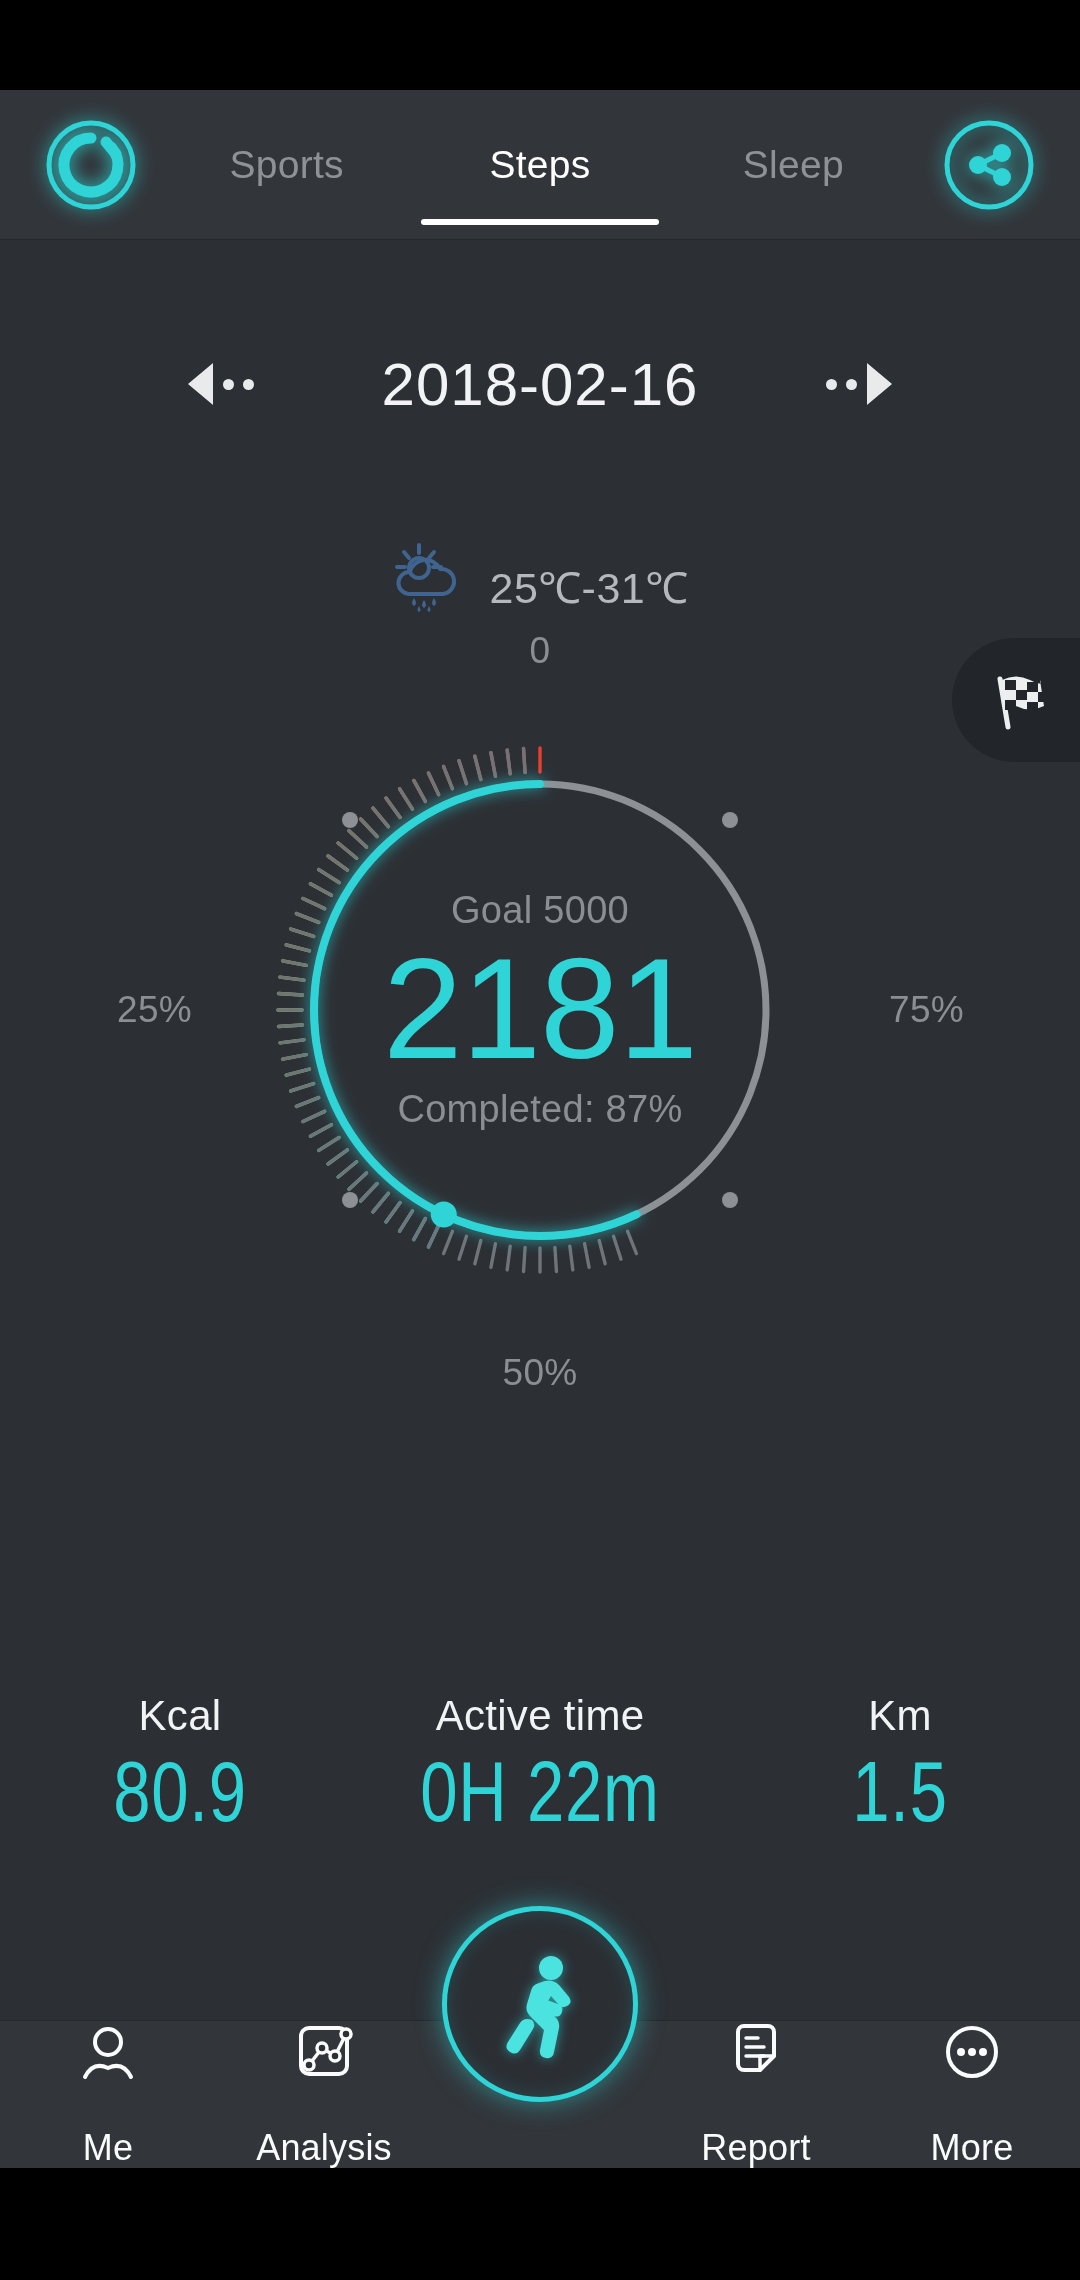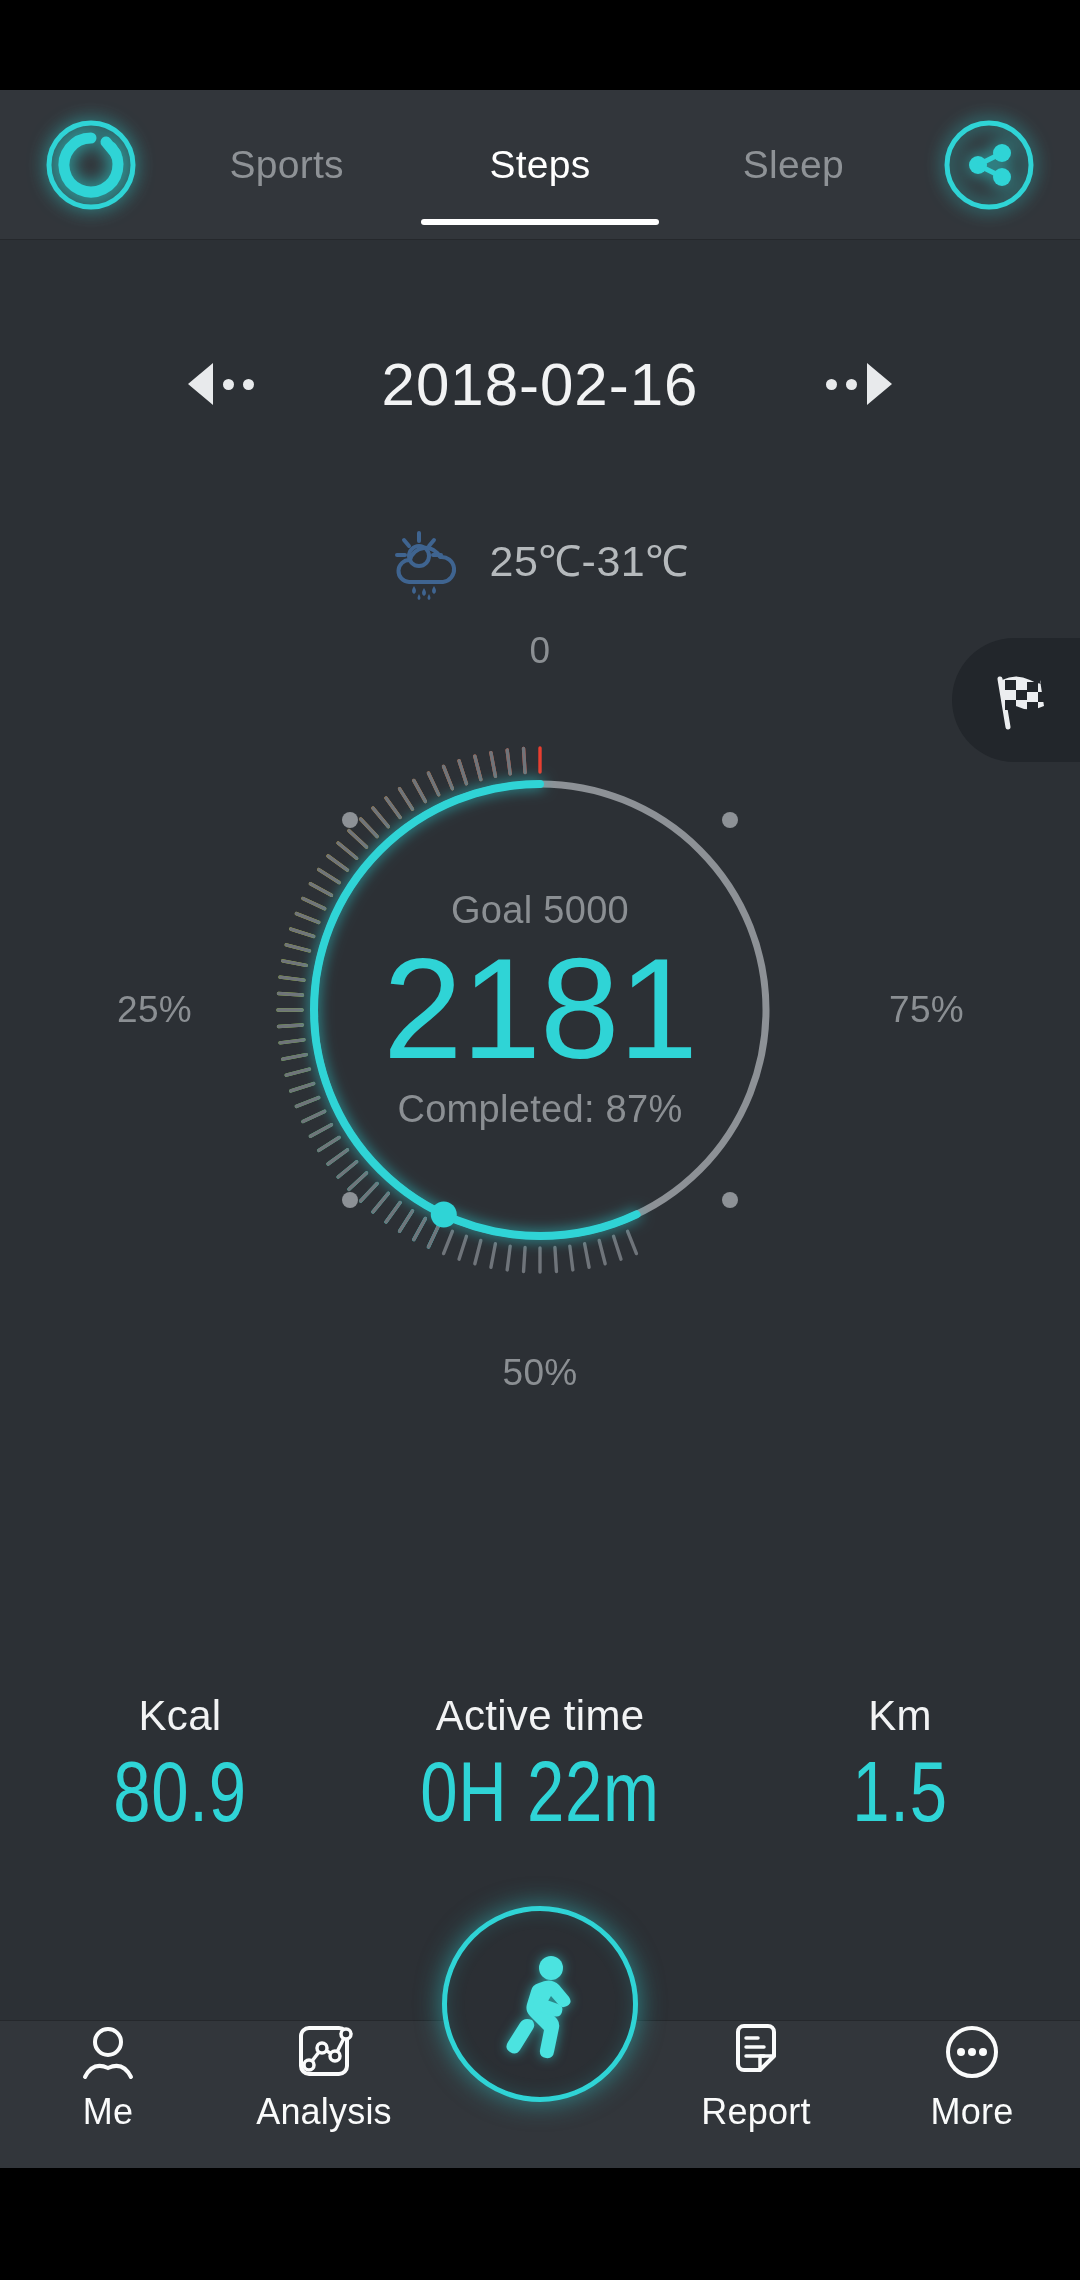--- a/index.html
+++ b/index.html
@@ -61,21 +61,21 @@
   .nav-next { right:188px; }
   .tri { width:0; height:0; }
   .tri-l { border-top:21px solid transparent; border-bottom:21px solid transparent; border-right:25px solid #e8eaec; }
   .tri-r { border-top:21px solid transparent; border-bottom:21px solid transparent; border-left:25px solid #e8eaec; }
   .dot2 { display:flex; gap:9px; }
   .dot2 i { width:11px; height:11px; border-radius:50%; background:#e8eaec; display:block; }
 
   
   .weather {
     position:absolute; left:0; top:440px; width:1080px; height:86px;
-    display:flex; align-items:flex-start; justify-content:center; gap:24px;
+    display:flex; align-items:flex-end; justify-content:center; gap:24px;
   }
   .weather svg { display:block; }
   .weather-text { font-size:43px; color:#b5b9bc; letter-spacing:.5px; }
 
   
   .flag-tab {
     position:absolute; right:0; top:548px; width:128px; height:124px;
     background:#22262b; border-radius:62px 0 0 62px;
     display:flex; align-items:center; justify-content:center;
   }
@@ -118,21 +118,21 @@
   }
 
   
   .bottomnav {
     position:absolute; left:0; bottom:0; width:1080px; height:148px;
     background:#32363b; border-top:1px solid #25282c;
     display:flex; align-items:center;
   }
   .navitem {
     flex:1; height:148px;
-    display:flex; flex-direction:column; align-items:center; justify-content:flex-start; gap:8px;
+    display:flex; flex-direction:column; align-items:center; justify-content:space-between; gap:8px;
   }
   .navitem.spacer { visibility:hidden; }
   .navitem svg { display:block; }
   .navitem span { font-size:36px; color:#fafbfb; letter-spacing:.2px; }
 
   .fab {
     position:absolute; left:50%; bottom:66px; transform:translateX(-50%);
     width:196px; height:196px; border-radius:50%;
     background:#2b2f34; border:5px solid #2fd4d6;
     box-shadow:0 0 26px rgba(47,212,214,.55), inset 0 0 18px rgba(47,212,214,.18);

